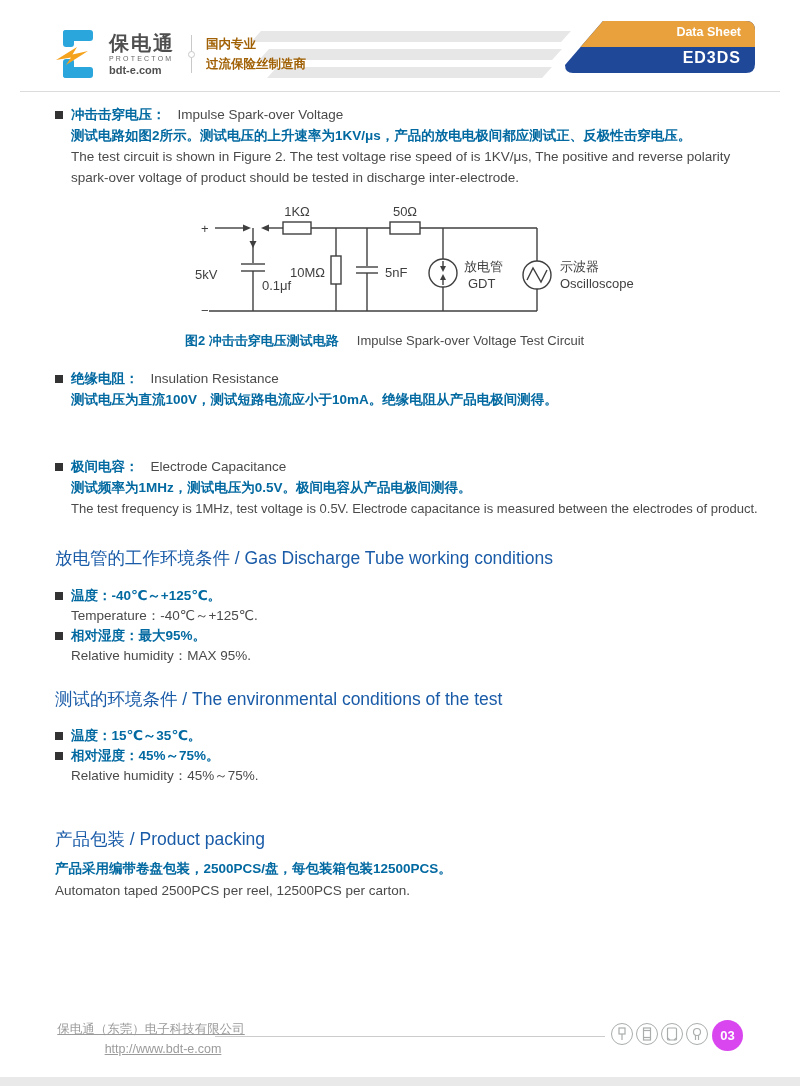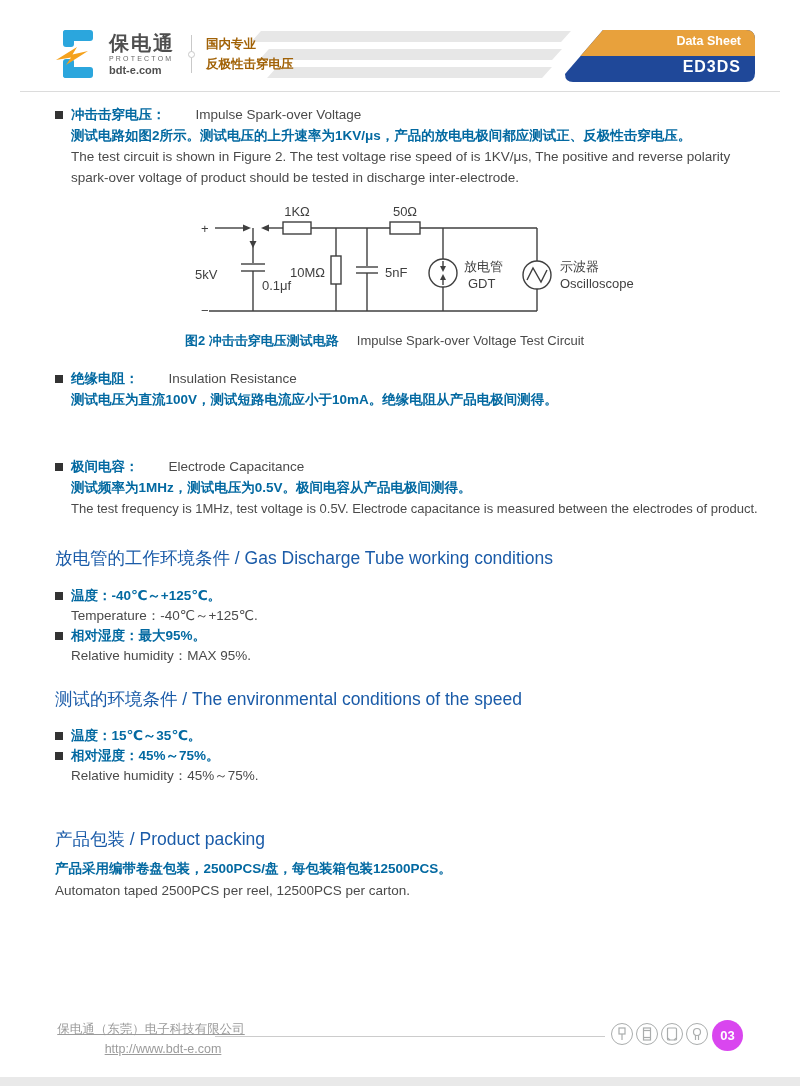--- a/index.html
+++ b/index.html
@@ -15,34 +15,34 @@
   .brand-en{font-size:7px;letter-spacing:2.2px;color:#6a6a6a;line-height:10px;}
   .brand-site{font-size:11px;font-weight:700;color:#4f4f4f;line-height:13px;}
   .logo-div{position:relative;width:1px;height:38px;background:#c9c9c9;margin:0 14px 0 16px;}
   .logo-div .dot{position:absolute;left:-3px;top:16px;width:5px;height:5px;border:1px solid #c9c9c9;
                  border-radius:50%;background:#fff;}
   .tagline{font-size:12.5px;font-weight:600;color:#a16207;line-height:20px;}
   .stripe{position:absolute;height:11px;background:#e7e7e7;transform:skewX(-42deg);}
   .s1{left:256px;top:31px;width:310px;}
   .s2{left:264px;top:49px;width:293px;}
   .s3{left:272px;top:67px;width:275px;}
-  .badge{position:absolute;left:565px;top:30px;width:190px;height:52px;}
+  .badge{position:absolute;left:565px;top:21px;width:190px;height:52px;}
   .badge svg{position:absolute;left:0;top:0;}
   .badge-label{position:absolute;right:14px;top:4px;font-size:12.5px;font-weight:700;color:#fff;}
   .badge-model{position:absolute;right:14px;top:28px;font-size:16px;font-weight:700;
                letter-spacing:1px;color:#fff;}
   .header-rule{position:absolute;left:20px;top:91px;width:760px;height:1px;background:#dcdcdc;}
 
   
   .sec{position:absolute;left:55px;width:710px;font-size:13.5px;line-height:21px;}
   .sq{display:inline-block;width:8px;height:8px;background:#333;margin-right:8px;}
   .cn{font-weight:600;color:#0369a1;}
   .en{font-weight:400;color:#4a4a4a;}
   .ind{padding-left:16px;}
-  .gap-en{margin-left:30px;}
+  .gap-en{margin-left:12px;}
   .nowrap{white-space:nowrap;}
   .blue-h{position:absolute;left:55px;font-size:17.5px;font-weight:400;color:#1a5ba8;}
   .list{line-height:20px;}
 
   
   .circuit{position:absolute;left:195px;top:203px;}
   .circuit text{font-size:13px;fill:#3f3f3f;font-family:"Liberation Sans",sans-serif;}
   .caption{position:absolute;left:185px;top:332px;font-size:13px;color:#3f3f3f;}
   .caption .c2{margin-left:18px;}
 
@@ -80,21 +80,21 @@
       <div class="logo-text">
         <div class="brand-cn">保电通</div>
         <div class="brand-en">PROTECTOM</div>
         <div class="brand-site">bdt-e.com</div>
       </div>
       <div class="logo-div">
           <span class="dot"></span>
         </div>
       <div class="tagline">
         <div>国内专业</div>
-        <div>反极性击穿电压</div>
+        <div>过流保险丝制造商</div>
       </div>
     </div>
 
     <div class="badge">
       <svg width="190" height="52" viewBox="0 0 190 52">
         <path d="M38 0 L181 0 Q190 0 190 9 L190 43 Q190 52 181 52 L8 52 Q0 52 0 44 Z" fill="#1f4899"></path>
         <path d="M38 0 L181 0 Q190 0 190 9 L190 26 L15.5 26 Z" fill="#e8a13c"></path>
       </svg>
       <div class="badge-label">Data Sheet</div>
       <div class="badge-model">ED3DS</div>
@@ -196,21 +196,21 @@
     <div>
       <span class="sq"></span><span class="cn">温度：-40℃～+125℃。</span>
     </div>
     <div class="ind en">Temperature：-40℃～+125℃.</div>
     <div>
       <span class="sq"></span><span class="cn">相对湿度：最大95%。</span>
     </div>
     <div class="ind en">Relative humidity：MAX 95%.</div>
   </div>
 
-  <div class="blue-h" style="top:687px;">测试的环境条件 / The environmental conditions of the speed</div>
+  <div class="blue-h" style="top:687px;">测试的环境条件 / The environmental conditions of the test</div>
   <div class="sec list" style="top:726px;">
     <div>
       <span class="sq"></span><span class="cn">温度：15℃～35℃。</span>
     </div>
     <div>
       <span class="sq"></span><span class="cn">相对湿度：45%～75%。</span>
     </div>
     <div class="ind en">Relative humidity：45%～75%.</div>
   </div>
 

